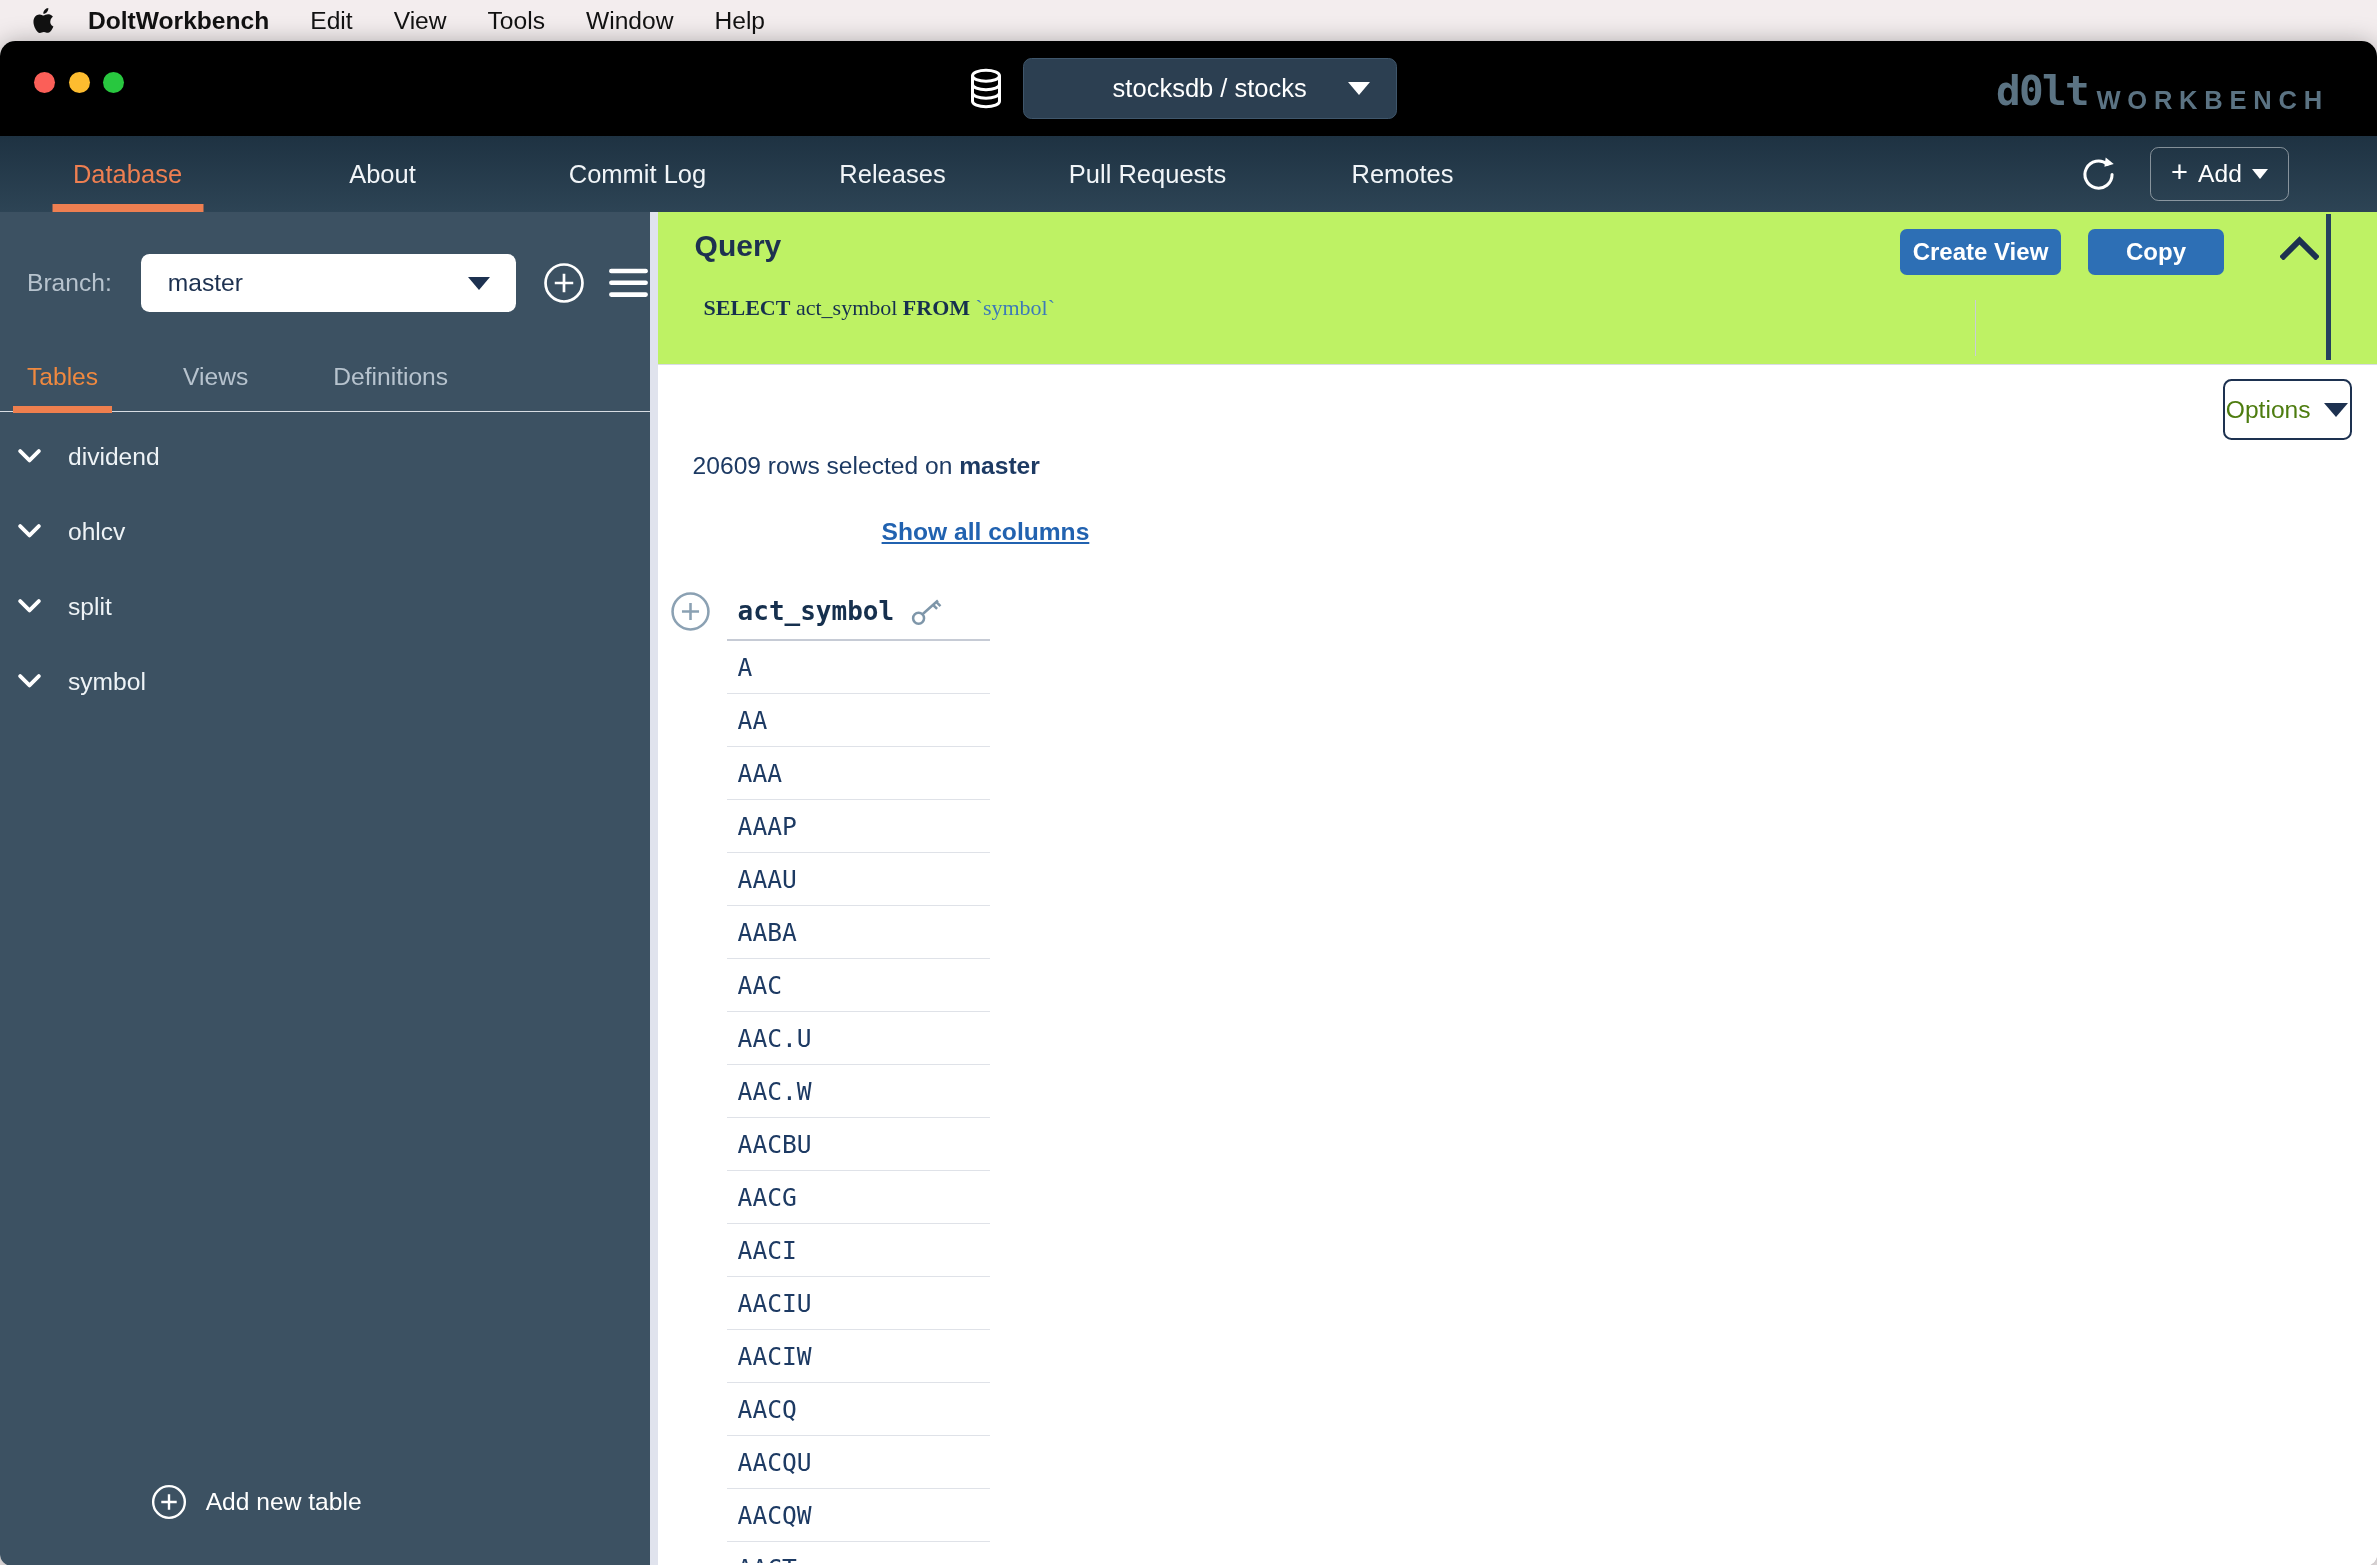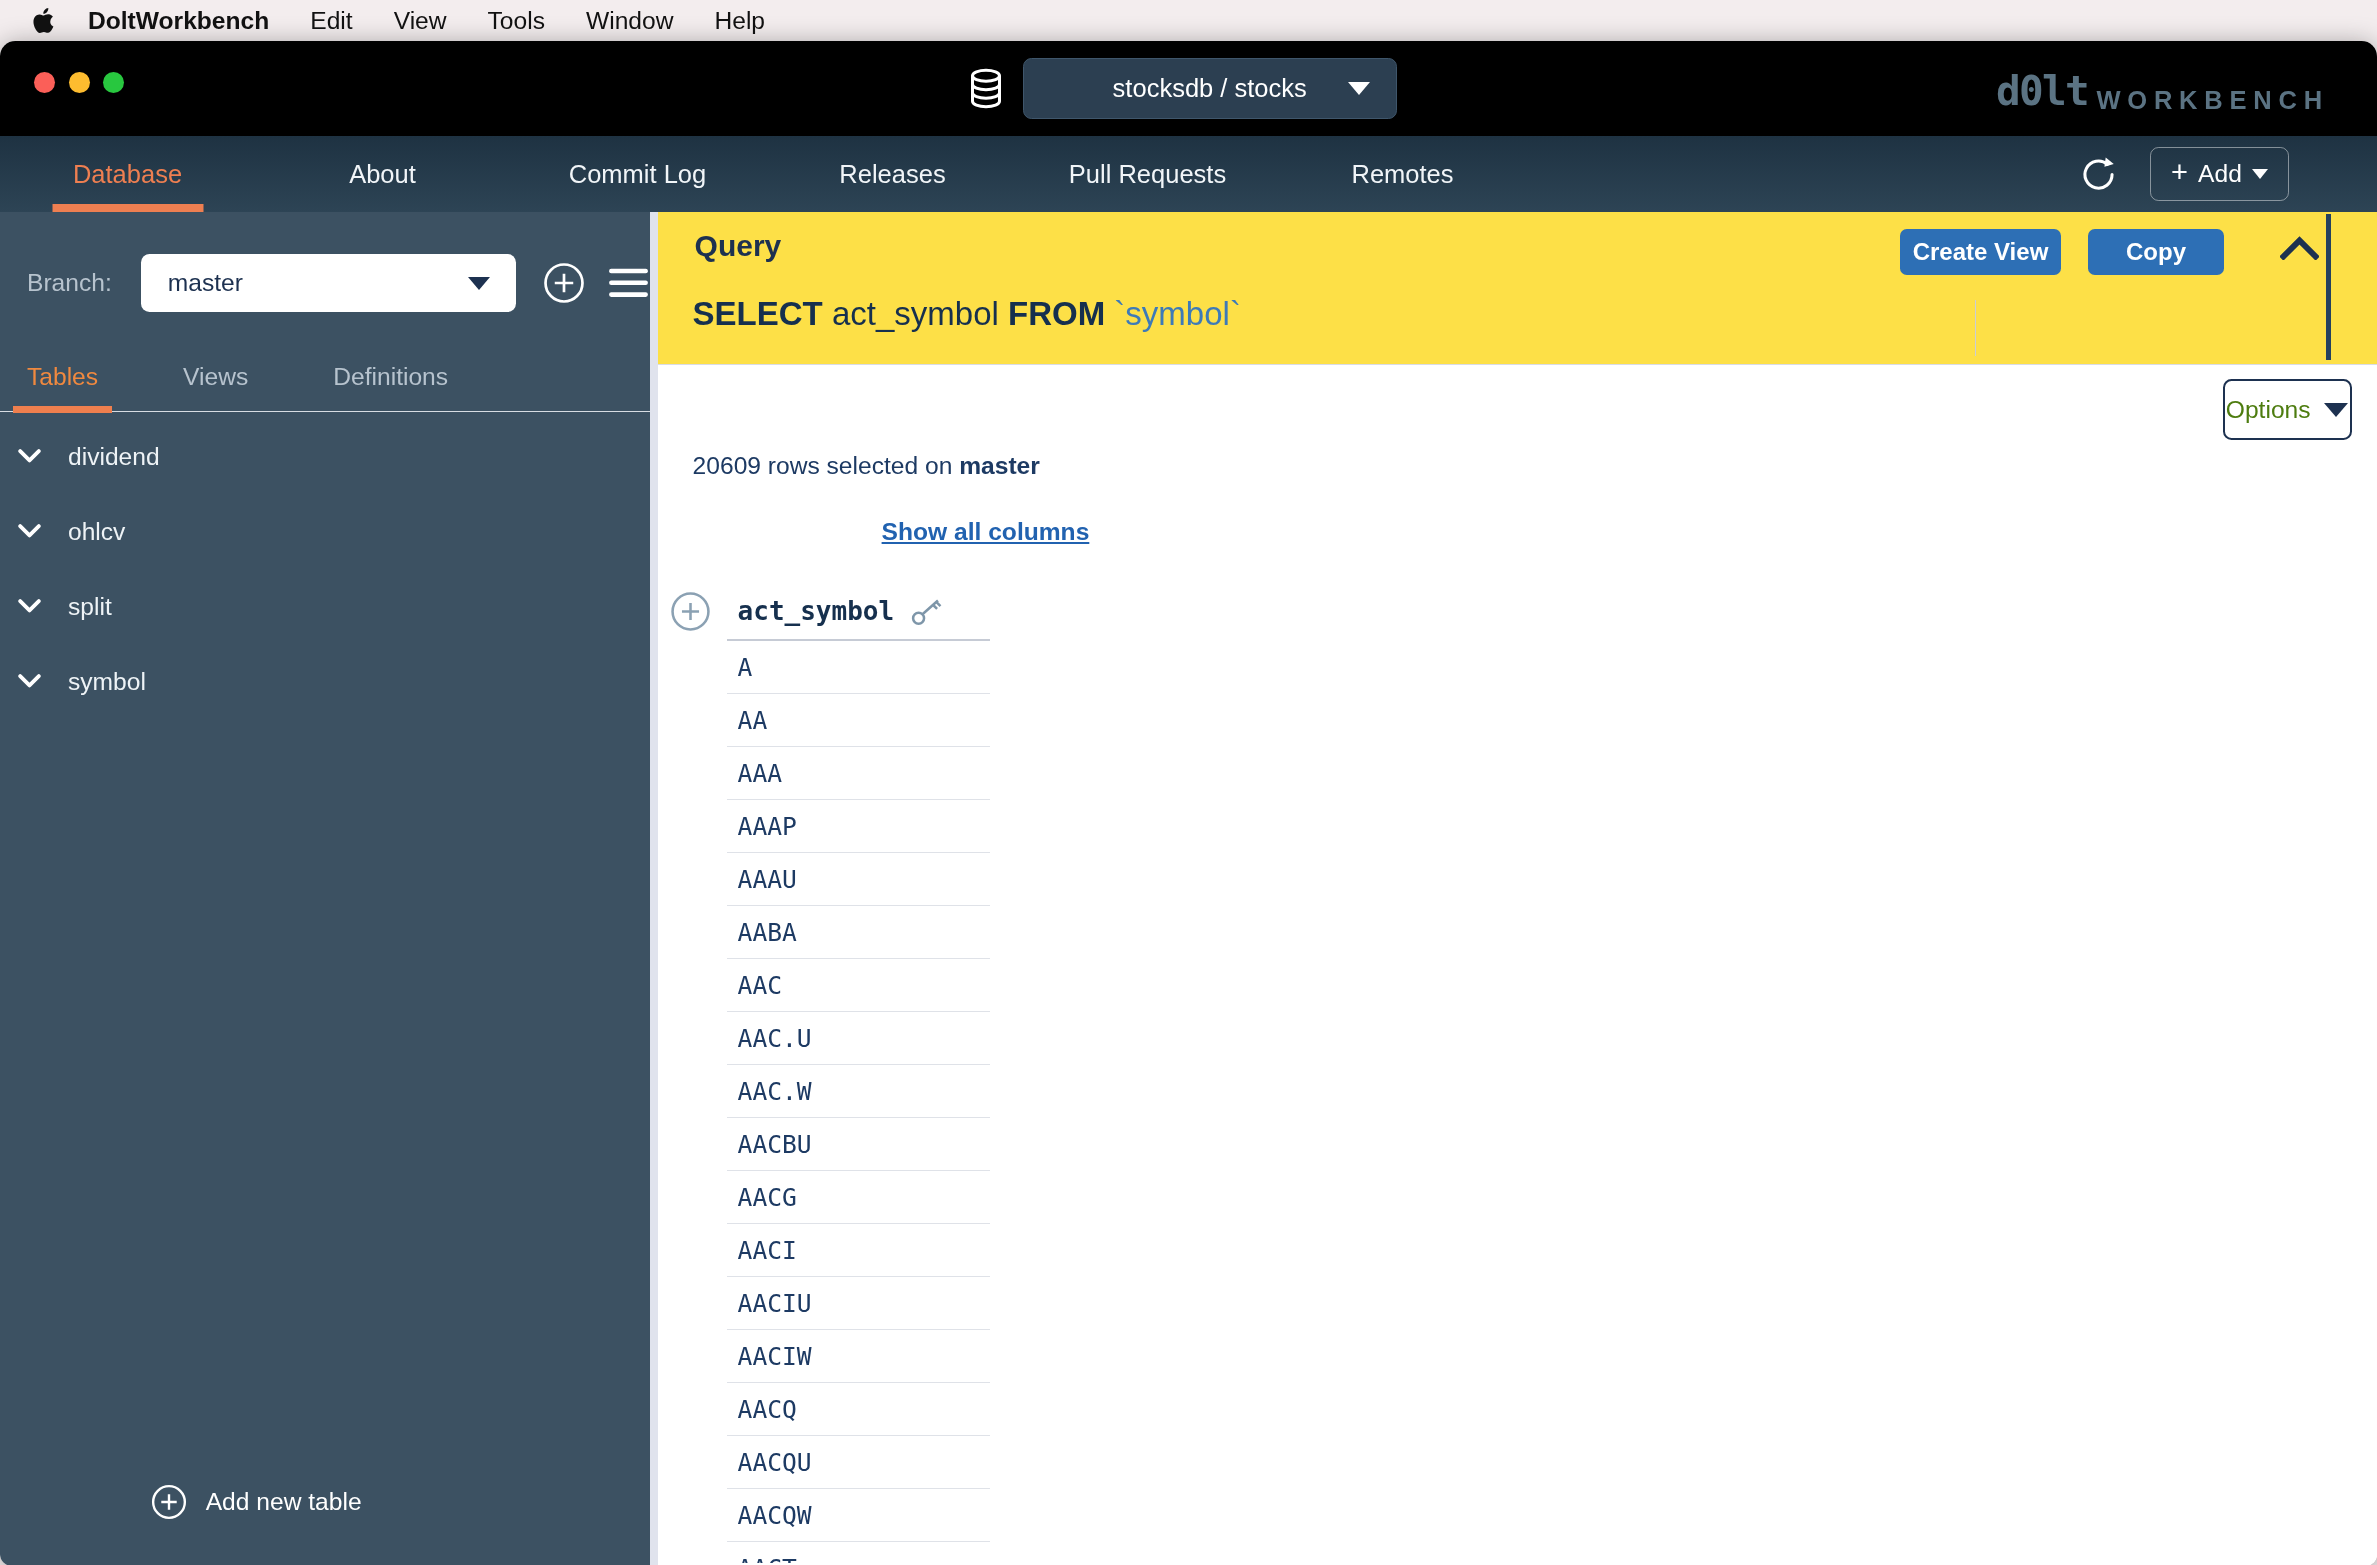--- a/index.html
+++ b/index.html
@@ -68,23 +68,23 @@
   .er-btn { width:258px; height:71px; background:#f27b52; border:none; border-radius:8.5px; color:#fff; font-size:26px;
             font-weight:bold; display:flex; align-items:center; justify-content:center; gap:15.3px;
             box-shadow:0 0 29px rgba(242,123,82,.5); }
   .add-table { margin-left:110px; display:flex; align-items:center; gap:18.7px; color:#fff; font-size:24.6px; background:transparent; border:none; }
 
   
   .divider { width:7.6px; background:#e0e3ed; }
 
   
   .main { flex:1; position:relative; background:#fff; }
-  .query-panel { height:153px; background:#fde047; border-bottom:1.7px solid #d9dce6; position:relative; }
+  .query-panel { height:153px; background:#bef264; border-bottom:1.7px solid #d9dce6; position:relative; }
   .query-title { position:absolute; left:37px; top:17px; font-size:30px; font-weight:bold; color:#1d3150; }
-  .sql-line { position:absolute; left:35px; top:83px; font-family:Liberation Sans, sans-serif; font-size:33px; color:#16304e; }
+  .sql-line { position:absolute; left:46px; top:83px; font-family:Liberation Serif, serif; font-size:22px; color:#16304e; }
   .sql-line .kw { font-weight:bold; }
   .sql-line .ident { color:#3d7ab8; }
   .cursor-line { position:absolute; left:1317px; top:88px; width:1.7px; height:56px; background:#c9cdd8; }
   .panel-scroll-thumb { position:absolute; right:46px; top:1.7px; width:5.1px; height:146px; background:#24415e; }
   .blue-btn { position:absolute; top:17px; height:46px; background:#2d6fb5; border:none; border-radius:6.8px;
               color:#fff; font-size:24px; font-weight:bold; display:flex; align-items:center; justify-content:center; }
   .create-view-btn { right:316px; width:161px; }
   .copy-btn { right:153px; width:136px; }
   .collapse-btn { position:absolute; right:58px; top:24px; background:transparent; border:none; display:flex; }
 

